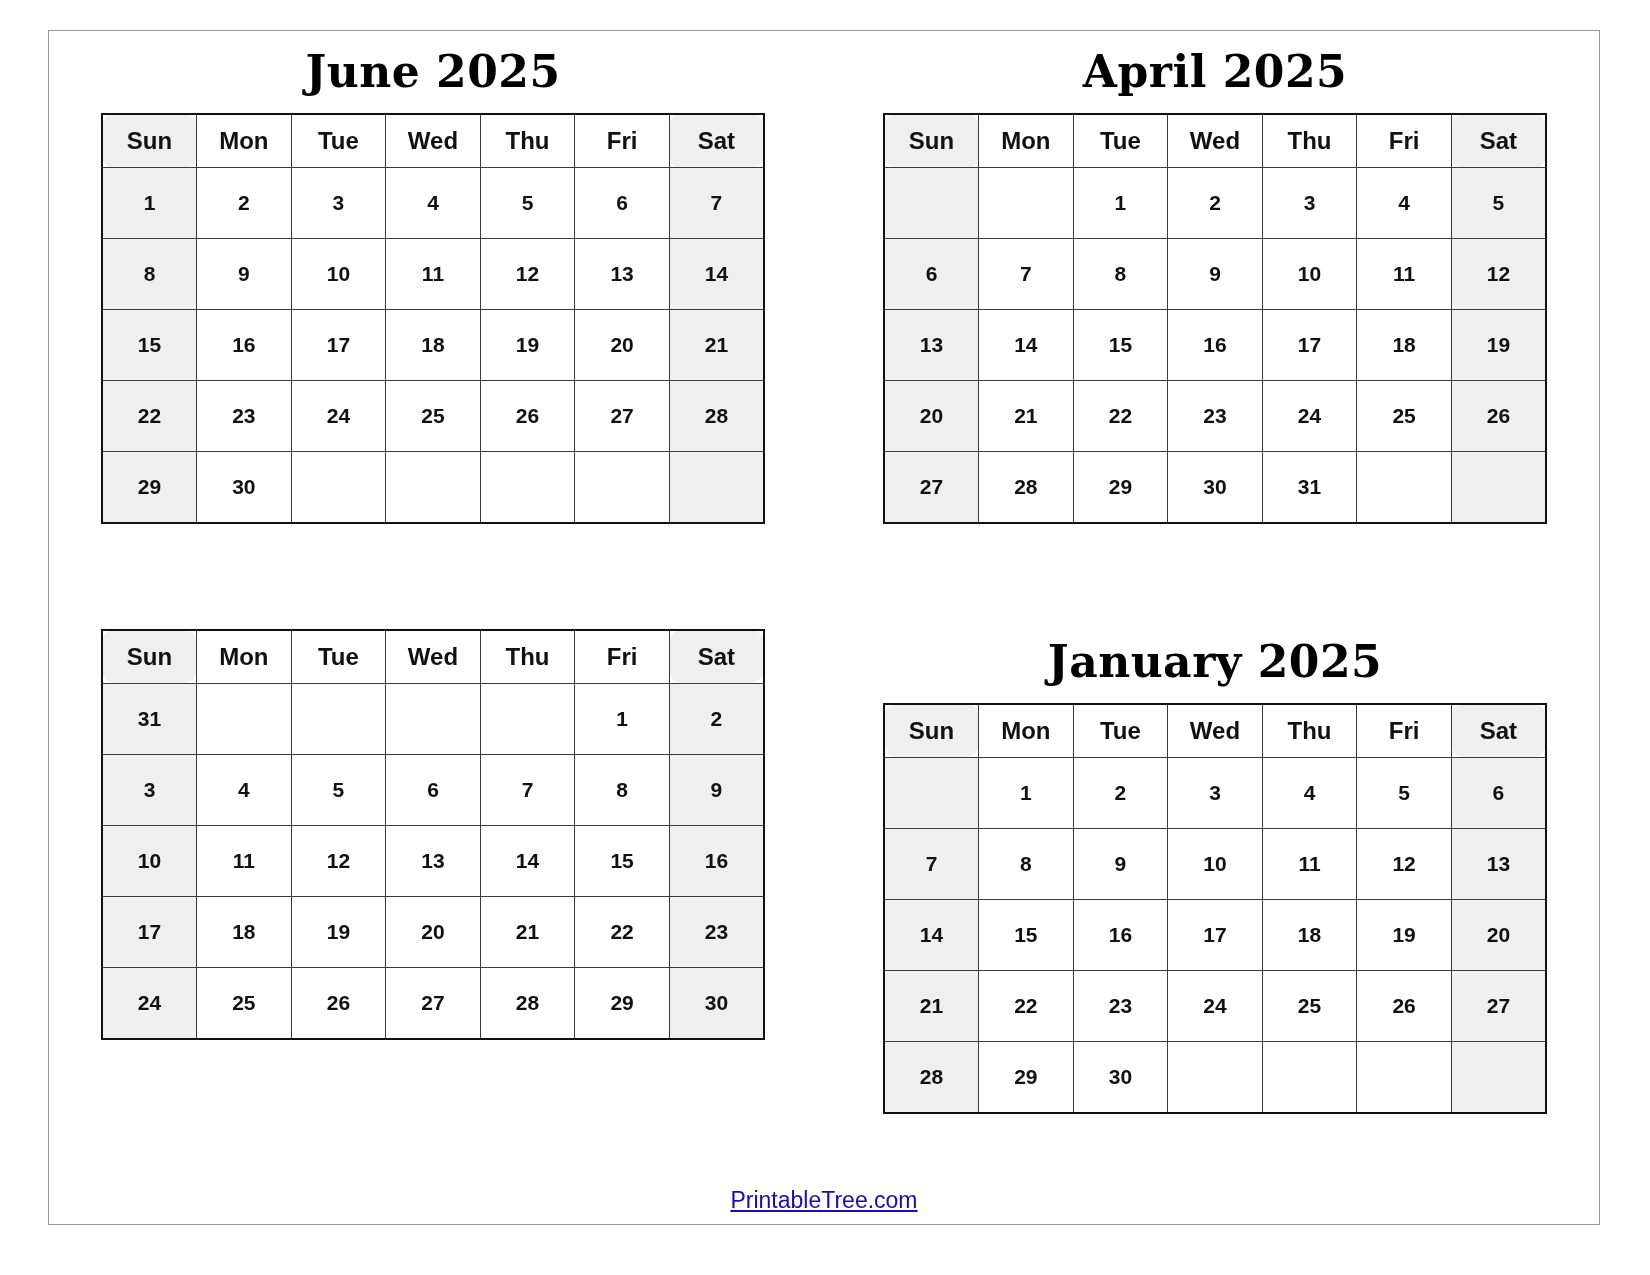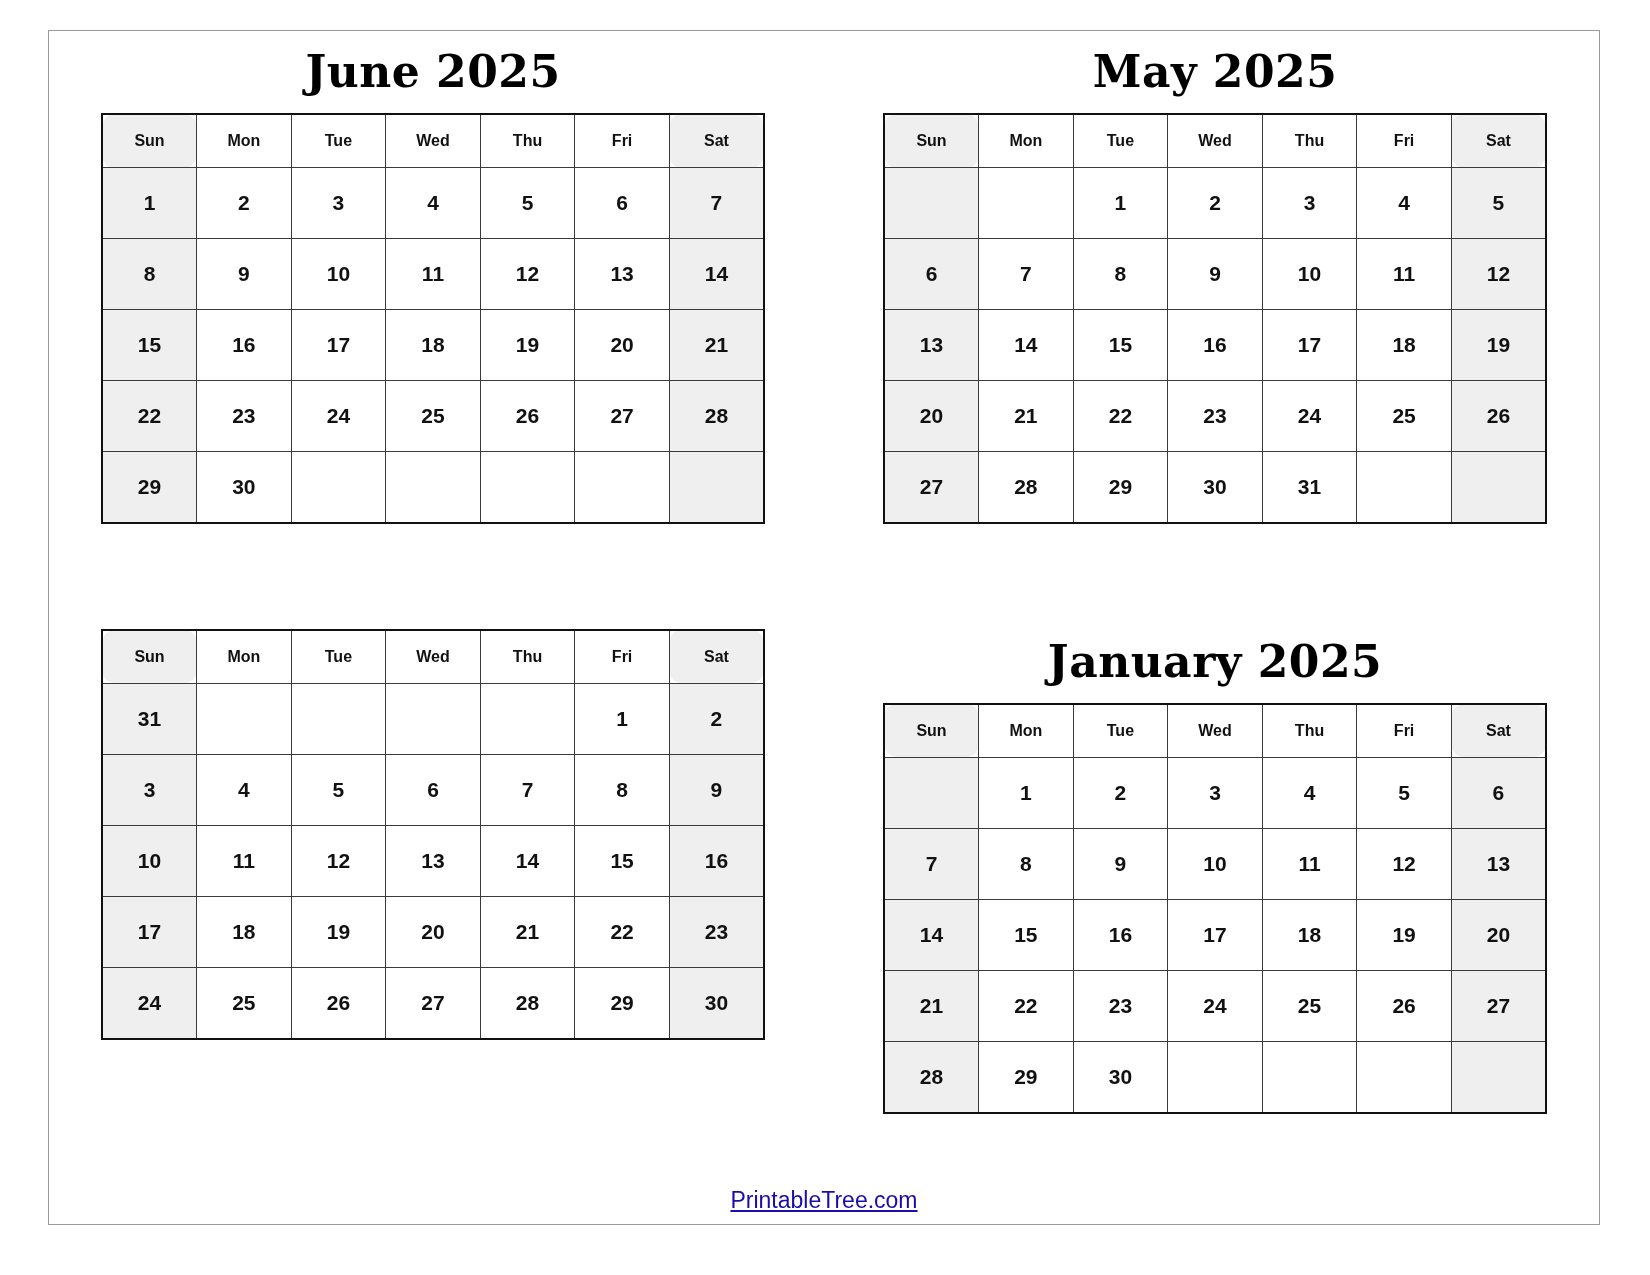--- a/index.html
+++ b/index.html
@@ -63,21 +63,21 @@
     text-align: center;
     vertical-align: middle;
     font-family: "Liberation Sans", sans-serif;
     font-weight: bold;
     font-size: 21px;
     color: #111;
     padding: 0;
   }
   table.cal th {
     height: 52px;
-    font-size: 16px;
+    font-size: 24px;
     border-radius: 13px;
   }
   th.weekend-head, td.sat, td.sun-red {
     color: #c00000;
   }
   th.sun-head, th.sat-head {
     color: #c00000;
   }
   .shade {
     background: #efefef;
@@ -161,21 +161,21 @@
               <td class="empty"></td>
               <td class="empty"></td>
               <td class="empty"></td>
               <td class="empty"></td>
               <td class="shade sat empty"></td>
             </tr>
           </tbody>
         </table>
       </div>
       <div class="month-block">
-        <div class="month-title">May 2025</div>
+        <div class="month-title">April 2025</div>
         <table class="cal">
           <thead>
             <tr>
               <th class="sun-head shade">Sun</th>
               <th>Mon</th>
               <th>Tue</th>
               <th>Wed</th>
               <th>Thu</th>
               <th>Fri</th>
               <th class="sat-head shade">Sat</th>

